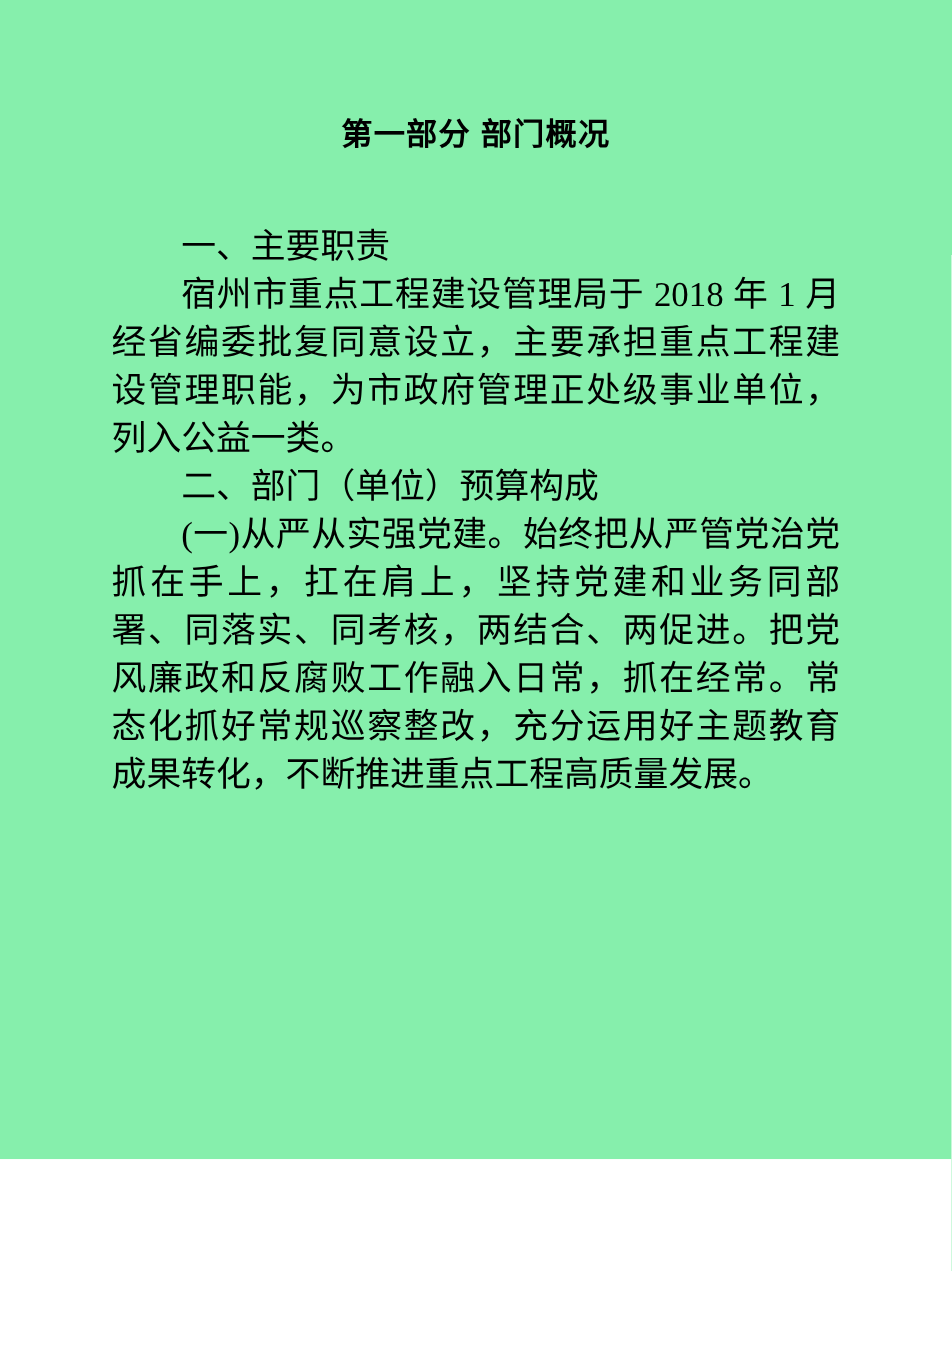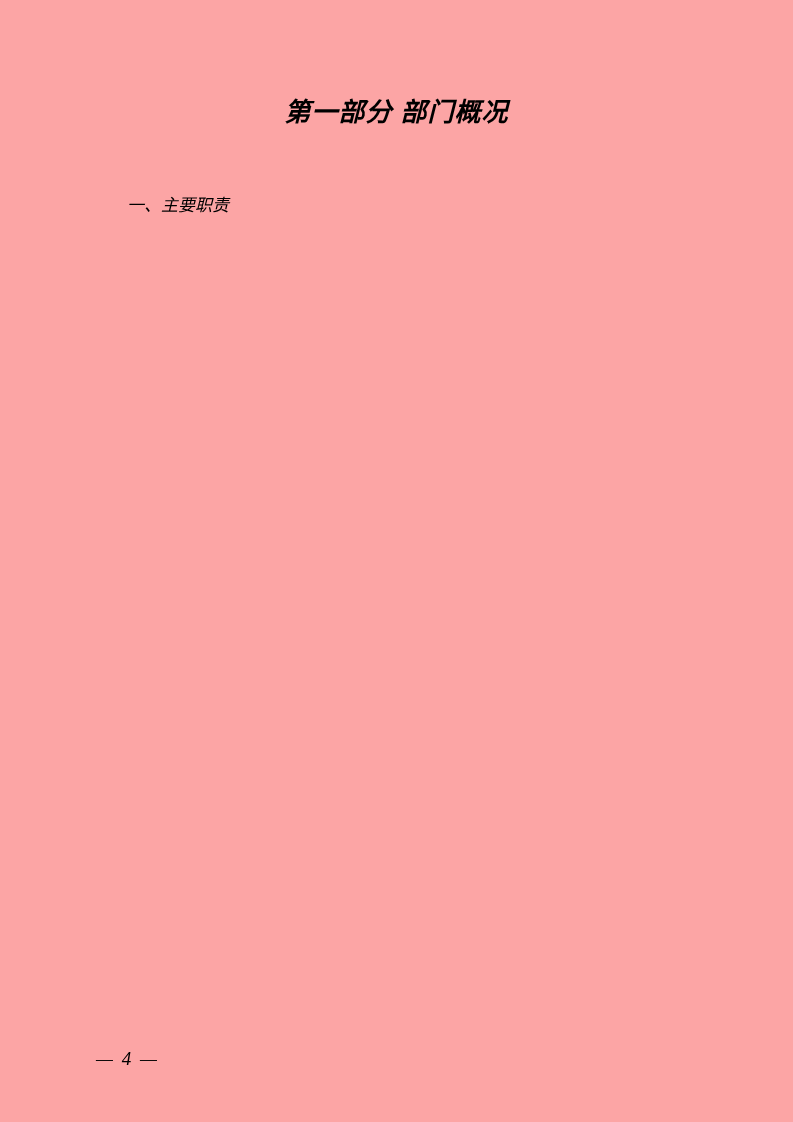--- a/index.html
+++ b/index.html
@@ -4,46 +4,45 @@
 <style>
   * { box-sizing: border-box; }
   html, body {
     margin: 0;
     padding: 0;
     background: #ffffff;
   }
   .page {
     position: relative;
     width: 793px;
-    height: 1122px;
-    background: #fca5a5;
+    height: 966px;
+    background: #86efac;
     overflow: hidden;
     color: #000000;
     font-family: "Liberation Serif", "DejaVu Serif", serif;
-    font-style: italic;
   }
   .content {
     position: absolute;
     left: 93px;
     top: 90px;
     width: 607px;
   }
   .doc-title {
     margin: 0 0 52px 0;
     font-size: 26px;
     line-height: 44px;
     font-weight: 700;
     text-align: center;
     letter-spacing: 1px;
     font-family: "Liberation Sans", "DejaVu Sans", sans-serif;
     white-space: nowrap;
   }
   .para {
     margin: 0;
-    font-size: 17px;
+    font-size: 29px;
     line-height: 40px;
     text-indent: 2em;
     text-align: justify;
     text-justify: inter-character;
     color: #000000;
   }
   .para.heading {
     text-align: left;
   }
   .footer-pagenum {
@@ -59,22 +58,25 @@
 </style>
 </head>
 <body>
 
 <div class="page">
   <div class="content">
     <h1 class="doc-title">第一部分 部门概况</h1>
 
     <p class="para heading">一、主要职责</p>
 
+    <p class="para">宿州市重点工程建设管理局于 2018 年 1 月经省编委批复同意设立，主要承担重点工程建设管理职能，为市政府管理正处级事业单位，列入公益一类。</p>
+
+    <p class="para heading">二、部门（单位）预算构成</p>
 
 
 
 
-
+    <p class="para">(一)从严从实强党建。始终把从严管党治党抓在手上，扛在肩上，坚持党建和业务同部署、同落实、同考核，两结合、两促进。把党风廉政和反腐败工作融入日常，抓在经常。常态化抓好常规巡察整改，充分运用好主题教育成果转化，不断推进重点工程高质量发展。</p>
 
   </div>
 
   <div class="footer-pagenum">— 4 —</div>
 </div>
 
 </body></html>

